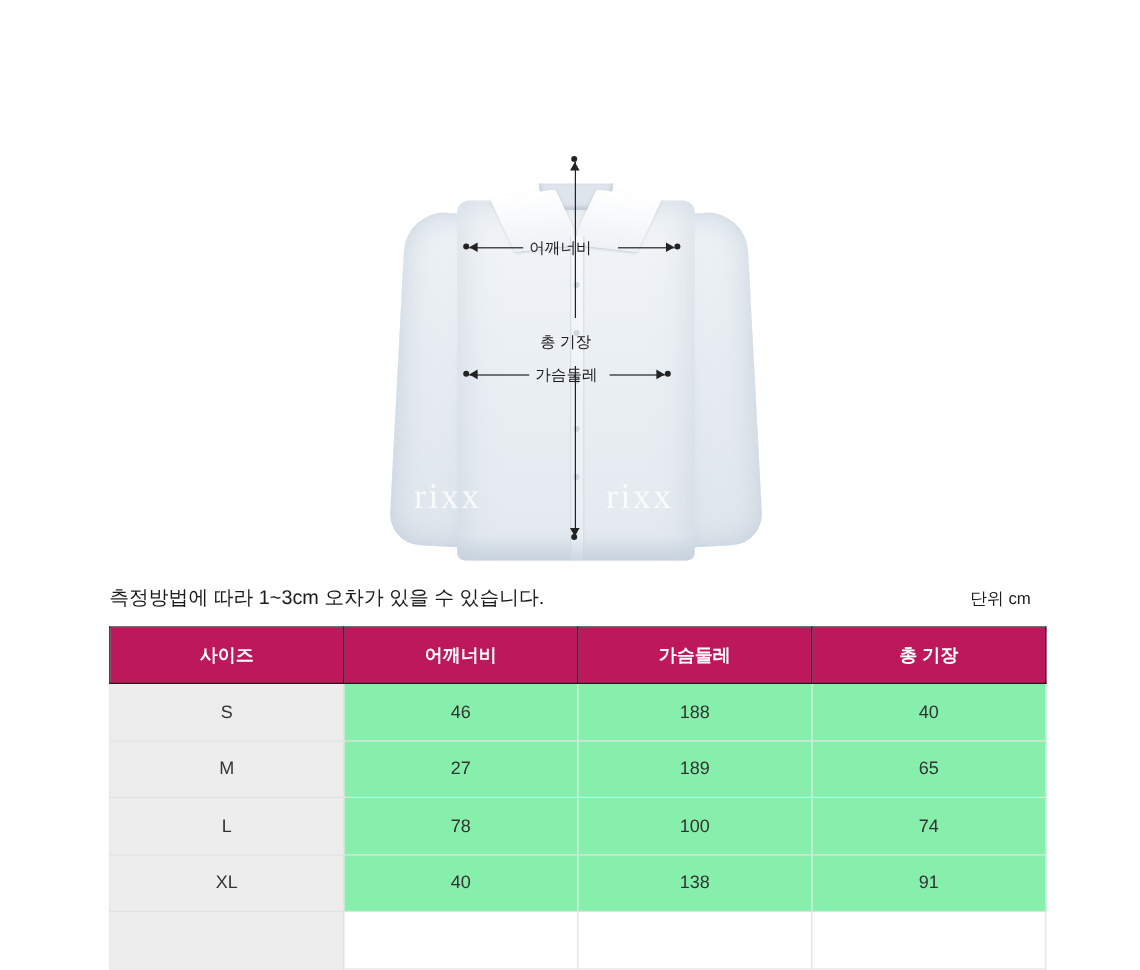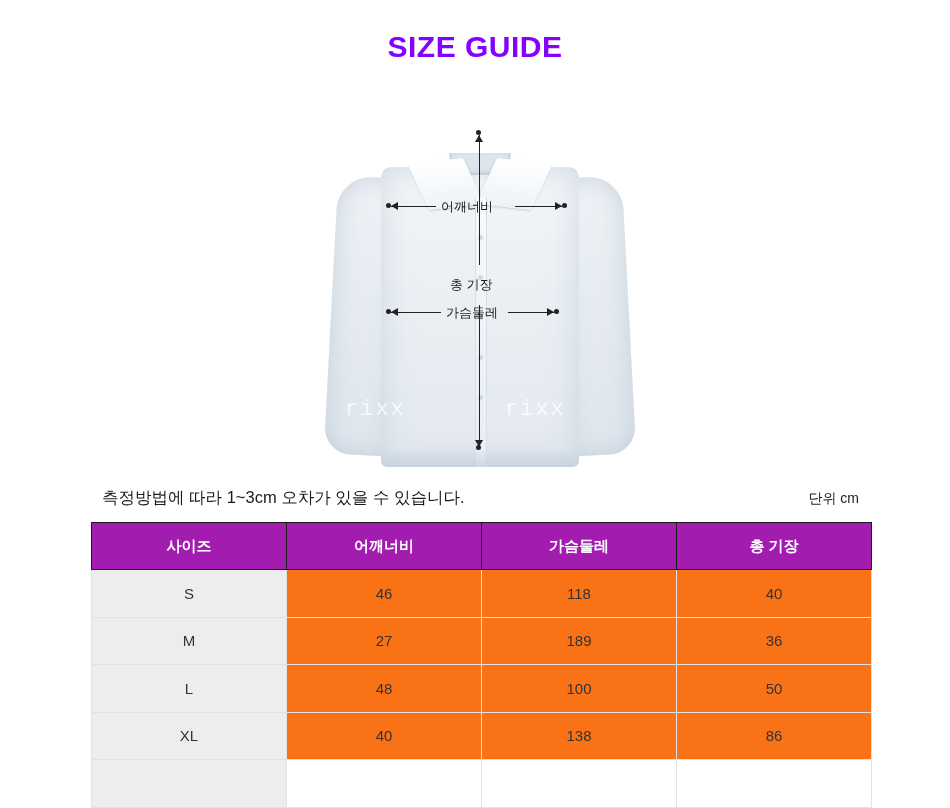--- a/index.html
+++ b/index.html
@@ -130,24 +130,24 @@
     position: absolute;
     left: 56px;
     top: 322px;
     width: 198px;
     height: 20px;
     background: linear-gradient(180deg, rgba(205,215,225,0) 0%, rgba(196,208,220,0.75) 100%);
     border-radius: 0 0 8px 8px;
   }
   .wm {
     position: absolute;
-    font-size: 22px;
+    font-size: 30px;
     color: rgba(255,255,255,0.78);
     letter-spacing: 2px;
-    font-family: Liberation Mono, monospace;
+    font-family: Liberation Serif, serif;
   }
   .wm1 { left: 20px; top: 272px; }
   .wm2 { left: 180px; top: 272px; }
 
   
   .anno-label {
     position: absolute;
     font-size: 13px;
     color: #1b1b1b;
     white-space: nowrap;
@@ -183,21 +183,21 @@
     width: 0; height: 0;
     border-left: 4px solid transparent;
     border-right: 4px solid transparent;
   }
   .arrow-up { border-bottom: 7px solid #222; }
   .arrow-dn { border-top: 7px solid #222; }
 
   
   .note {
     position: absolute;
-    left: 102px;
+    left: 91px;
     top: 487px;
     font-size: 16.5px;
     color: #1b1b1b;
   }
   .unit {
     position: absolute;
     right: 91px;
     top: 490px;
     font-size: 14px;
     color: #1b1b1b;
@@ -209,34 +209,34 @@
     left: 91px;
     top: 522px;
     width: 768px;
   }
   table.size-table {
     border-collapse: collapse;
     width: 768px;
     table-layout: fixed;
   }
   table.size-table th {
-    background: #a21caf;
+    background: #be185d;
     color: #ffffff;
     font-size: 15px;
     font-weight: bold;
     height: 44px;
     border: 1px solid #1a1a1a;
   }
   table.size-table td {
     height: 44.5px;
     text-align: center;
     font-size: 15px;
     color: #333333;
     border: 1px solid #e2e2e2;
-    background: #f97316;
+    background: #86efac;
   }
   table.size-table td.label-col {
     background: #ededed;
     color: #333333;
   }
   table.size-table tr.empty-row td {
     background: #ffffff;
   }
   table.size-table tr.empty-row td.label-col {
     background: #ededed;
@@ -252,21 +252,20 @@
     z-index: 0;
     pointer-events: none;
   }
   .table-wrap { z-index: 1; }
 </style>
 </head>
 <body>
 
 <div class="page">
 
-  <div class="title">SIZE GUIDE</div>
 
   <div class="figure">
 
     <div class="shirt-wrap">
       <div class="sleeve left"></div>
       <div class="sleeve right"></div>
       <div class="shirt-body"></div>
       <div class="neck"></div>
       <div class="collar-l"></div>
       <div class="collar-r"></div>
@@ -318,40 +317,40 @@
           <th style="width:192px">사이즈</th>
           <th style="width:192px">어깨너비</th>
           <th style="width:192px">가슴둘레</th>
           <th style="width:192px">총 기장</th>
         </tr>
       </thead>
       <tbody>
         <tr>
           <td class="label-col">S</td>
           <td>46</td>
-          <td>118</td>
+          <td>188</td>
           <td>40</td>
         </tr>
         <tr>
           <td class="label-col">M</td>
           <td>27</td>
           <td>189</td>
-          <td>36</td>
+          <td>65</td>
         </tr>
         <tr>
           <td class="label-col">L</td>
-          <td>48</td>
+          <td>78</td>
           <td>100</td>
-          <td>50</td>
+          <td>74</td>
         </tr>
         <tr>
           <td class="label-col">XL</td>
           <td>40</td>
           <td>138</td>
-          <td>86</td>
+          <td>91</td>
         </tr>
         <tr class="empty-row">
           <td class="label-col"></td>
           <td></td>
           <td></td>
           <td></td>
         </tr>
       </tbody>
     </table>
   </div>

